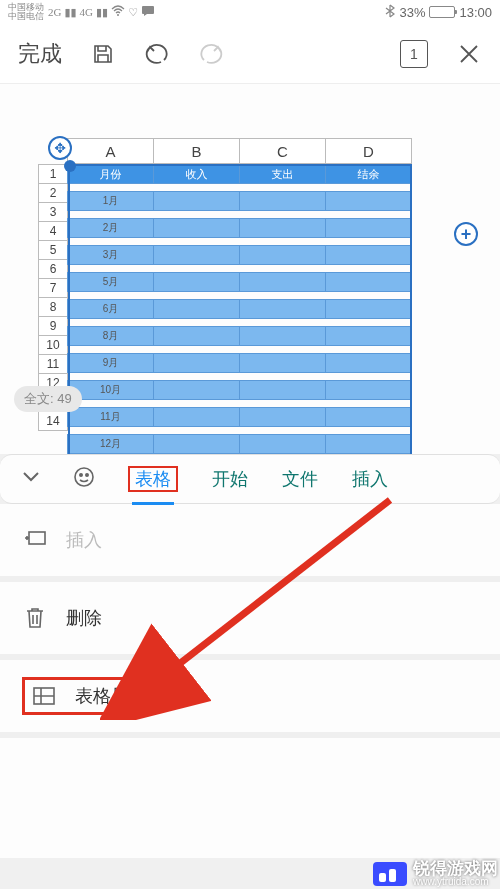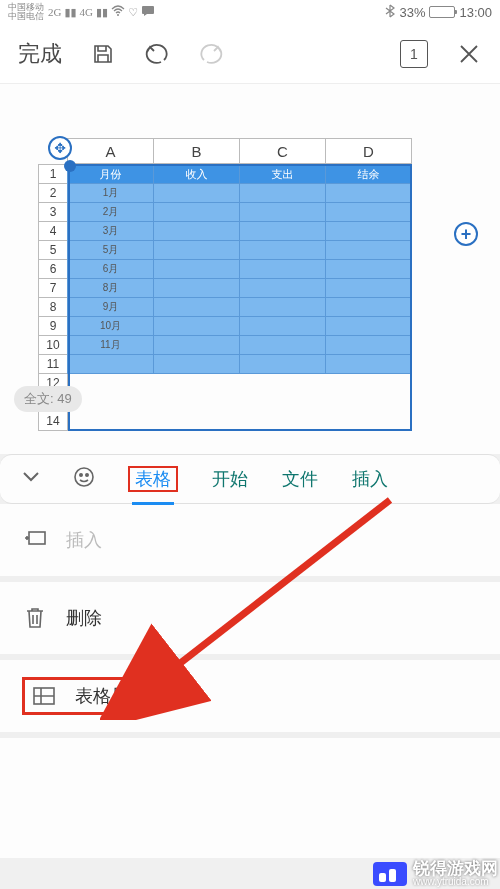--- a/index.html
+++ b/index.html
@@ -72,21 +72,21 @@
   .row-headers { display:flex; flex-direction:column; width:30px; margin-left:38px;}
   .row-head {
     height: 20px;
     border: 1px solid #bbb; background:#fff;
     display:flex; align-items:center; justify-content:center;
     font-size:12px; color:#444;
     margin-top:-1px;
   }
   .row-head.first { margin-top:0; }
   .data-grid { display:flex; flex-direction:column; position: relative; }
-  .data-row { display:flex; height:20px; margin-top:-1px;}
+  .data-row { display:flex; height:28px; margin-top:-1px;}
   .data-row.first { margin-top:0; }
   .data-cell {
     width:87px; height:20px;
     background:#7cb8ef;
     border:1px solid #5a99d8;
     margin-left:-1px;
     display:flex; align-items:center; justify-content:center;
     font-size:10px; color:#666;
   }
   .data-cell.first-col { color:#555; }
@@ -305,20 +305,26 @@
           <div class="data-cell"></div>
           <div class="data-cell"></div>
         </div>
       <div class="data-row">
           <div class="data-cell first-col">11月</div>
           <div class="data-cell"></div>
           <div class="data-cell"></div>
           <div class="data-cell"></div>
         </div>
       <div class="data-row">
+          <div class="data-cell first-col">12月</div>
+          <div class="data-cell"></div>
+          <div class="data-cell"></div>
+          <div class="data-cell"></div>
+        </div>
+      <div class="data-row">
           <div class="data-cell first-col"></div>
           <div class="data-cell"></div>
           <div class="data-cell"></div>
           <div class="data-cell"></div>
         </div>
       <span class="selection-border"></span>
     </div>
   </div>
 
   <div class="word-count">全文: 49</div>

